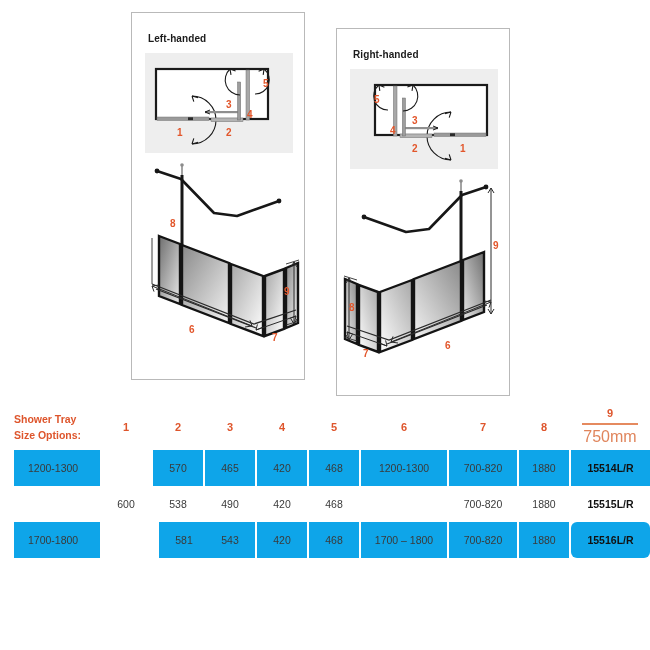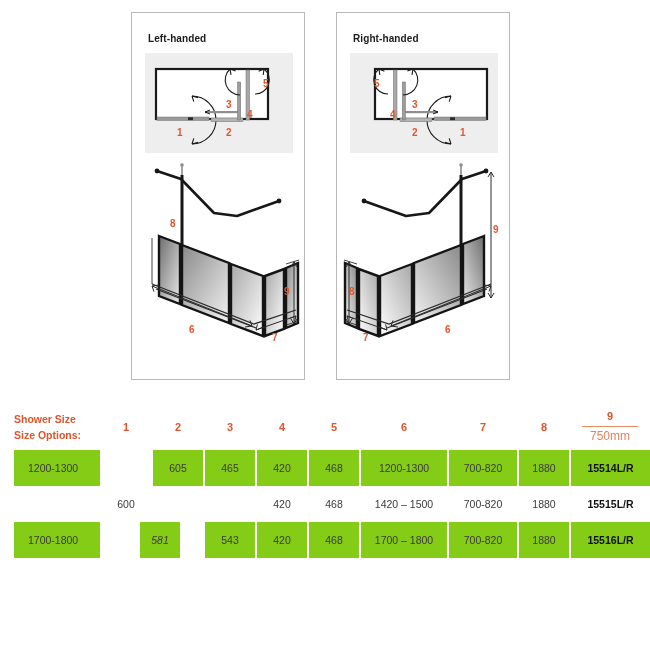--- a/index.html
+++ b/index.html
@@ -16,21 +16,21 @@
   #panels{position:absolute;left:0;top:0;width:650px;height:392px;}
   .panel{
     position:absolute;
     top:12px;
     height:368px;
     border:1px solid #b9b9b9;
     background:#ffffff;
     box-sizing:border-box;
   }
   .panel.left{left:131px;width:174px;}
-  .panel.right{left:336px;width:174px;}
+  .panel.right{left:336px;width:174px;margin-top:16px;}
 
   .panel-title{
     position:absolute;
     left:16px;top:20px;
     font-size:10px;
     font-weight:bold;
     color:#1b1b1b;
     letter-spacing:.1px;
     white-space:nowrap;
   }
@@ -57,42 +57,42 @@
   .trow.head{height:46px;}
   .cell{
     position:absolute;
     top:0;height:100%;
     display:flex;align-items:center;justify-content:center;
     font-size:10.5px;
     color:#3a3a3a;
     box-sizing:border-box;
     white-space:nowrap;
   }
-  .trow.shaded .cell{background:#84cc16;}
+  .trow.shaded .cell{background:#0ea5e9;}
   .cell.code{font-weight:bold;color:#111;font-size:10.5px;}
   .hcell{
     position:absolute;top:0;height:100%;
     display:flex;align-items:center;justify-content:center;
     font-size:11px;font-weight:bold;color:#de552c;
     white-space:nowrap;
   }
   .hlabel{
     position:absolute;top:0;height:100%;
     display:flex;flex-direction:column;align-items:flex-start;justify-content:center;
     font-size:10.5px;font-weight:bold;color:#de552c;line-height:1.55;
     padding-left:14px;box-sizing:border-box;
   }
   .frac{
     position:absolute;top:0;height:100%;
     display:flex;flex-direction:column;align-items:center;justify-content:center;
     line-height:1.25;
   }
   .frac .num{font-size:11px;font-weight:bold;color:#de552c;}
   .frac .bar{width:56px;height:1.5px;background:#e58a5f;margin:2px 0 2px;}
-  .frac .den{font-size:12px;color:#e0855c;}
+  .frac .den{font-size:16px;color:#e0855c;}
 
   .lbl{
     position:absolute;
     font-size:10px;
     font-weight:bold;
     color:#e2562b;
     white-space:nowrap;
   }
   svg{display:block;overflow:visible;}
 </style>
@@ -349,65 +349,66 @@
       <div class="lbl" style="left:104px;top:166px;">6</div>
       <div class="lbl" style="left:22px;top:174px;">7</div>
     </div>
   </div>
 </div>
 
 <div id="table">
 
   <div class="trow head">
     <div class="hlabel" style="left:0;width:100px;">
-      <span>Shower Size</span>
+      <span>Shower Tray</span>
       <span>Size Options:</span>
     </div>
     <div class="hcell" style="left:100px;width:52px;">1</div>
     <div class="hcell" style="left:152px;width:52px;">2</div>
     <div class="hcell" style="left:204px;width:52px;">3</div>
     <div class="hcell" style="left:256px;width:52px;">4</div>
     <div class="hcell" style="left:308px;width:52px;">5</div>
     <div class="hcell" style="left:360px;width:88px;">6</div>
     <div class="hcell" style="left:448px;width:70px;">7</div>
     <div class="hcell" style="left:518px;width:52px;">8</div>
     <div class="frac" style="left:570px;width:80px;">
       <span class="num">9</span>
       <span class="bar"></span>
       <span class="den">750mm</span>
     </div>
   </div>
 
   <div class="trow shaded">
     <div class="cell" style="left:14px;width:86px;justify-content:flex-start;padding-left:14px;">1200-1300</div>
-    <div class="cell" style="left:153px;width:50px;">605</div>
+    <div class="cell" style="left:153px;width:50px;">570</div>
     <div class="cell" style="left:205px;width:50px;">465</div>
     <div class="cell" style="left:257px;width:50px;">420</div>
     <div class="cell" style="left:309px;width:50px;">468</div>
     <div class="cell" style="left:361px;width:86px;">1200-1300</div>
     <div class="cell" style="left:449px;width:68px;">700-820</div>
     <div class="cell" style="left:519px;width:50px;">1880</div>
     <div class="cell code" style="left:571px;width:79px;">15514L/R</div>
   </div>
 
   <div class="trow">
     <div class="cell" style="left:14px;width:86px;justify-content:flex-start;padding-left:14px;margin-top:42px;">1420-1500</div>
     <div class="cell" style="left:101px;width:50px;">600</div>
+    <div class="cell" style="left:153px;width:50px;">538</div>
+    <div class="cell" style="left:205px;width:50px;">490</div>
     <div class="cell" style="left:257px;width:50px;">420</div>
     <div class="cell" style="left:309px;width:50px;">468</div>
-    <div class="cell" style="left:361px;width:86px;">1420 – 1500</div>
     <div class="cell" style="left:449px;width:68px;">700-820</div>
     <div class="cell" style="left:519px;width:50px;">1880</div>
     <div class="cell code" style="left:571px;width:79px;">15515L/R</div>
   </div>
 
   <div class="trow shaded">
     <div class="cell" style="left:14px;width:86px;justify-content:flex-start;padding-left:14px;">1700-1800</div>
-    <div class="cell" style="left:140px;width:40px;font-style:italic;">581</div>
+    <div class="cell" style="left:159px;width:50px;">581</div>
     <div class="cell" style="left:205px;width:50px;">543</div>
     <div class="cell" style="left:257px;width:50px;">420</div>
     <div class="cell" style="left:309px;width:50px;">468</div>
     <div class="cell" style="left:361px;width:86px;">1700 – 1800</div>
     <div class="cell" style="left:449px;width:68px;">700-820</div>
     <div class="cell" style="left:519px;width:50px;">1880</div>
-    <div class="cell code" style="left:571px;width:79px;">15516L/R</div>
+    <div class="cell code" style="left:571px;width:79px;border-radius:6px;">15516L/R</div>
   </div>
 </div>
 
 </body></html>

